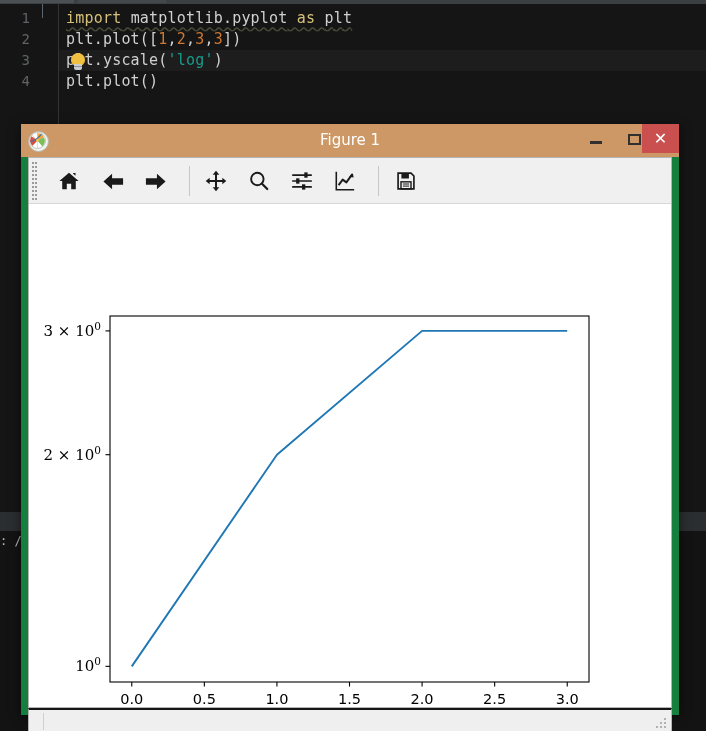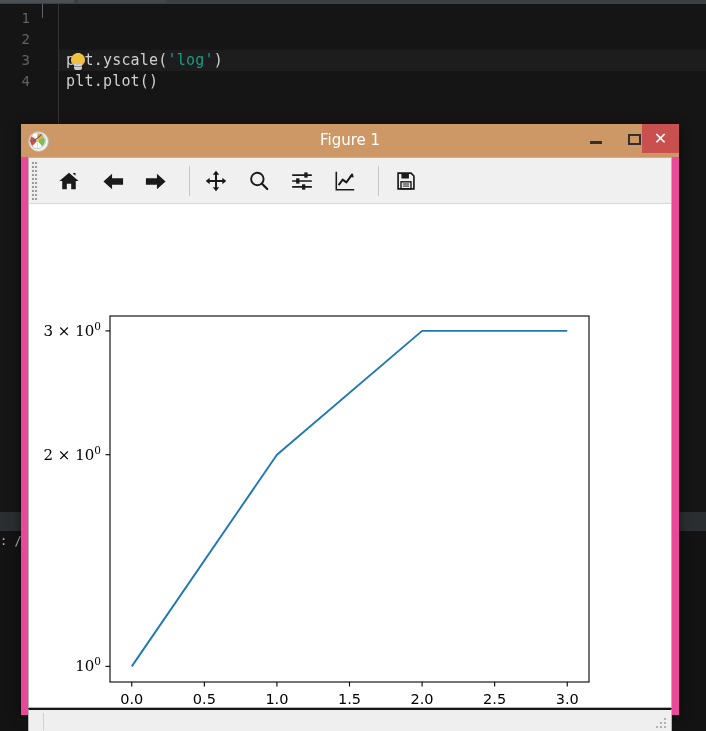--- a/index.html
+++ b/index.html
@@ -156,21 +156,21 @@
     white-space: pre;
   }
 
   
   #figure-window {
     position: absolute;
     left: 21px;
     top: 124px;
     width: 658px;
     height: 591px;
-    background: #ec4899;
+    background: #15803d;
     box-shadow: 0 2px 10px rgba(0,0,0,0.55);
   }
   #titlebar {
     position: absolute;
     left: 0; top: 0;
     width: 658px;
     height: 33px;
     background: #cd9865;
   }
   #win-icon {
@@ -346,20 +346,22 @@
     <div id="active-line-hl" style="top:46px;"></div>
 
     <div id="gutter">
       <div id="gutter-caret"></div>
       <div class="gline" style="top:4px;">1</div>
       <div class="gline" style="top:25px;">2</div>
       <div class="gline" style="top:46px;">3</div>
       <div class="gline" style="top:67px;">4</div>
     </div>
 
+    <div class="cline squiggle" style="top:4px;"><span class="tok-kw">import</span><span class="tok-plain"> </span><span class="tok-plain">matplotlib.pyplot</span><span class="tok-plain"> </span><span class="tok-kw">as</span><span class="tok-plain"> </span><span class="tok-plain">plt</span></div>
+    <div class="cline" style="top:25px;"><span class="tok-plain">plt.plot([</span><span class="tok-num">1</span><span class="tok-plain">,</span><span class="tok-num">2</span><span class="tok-plain">,</span><span class="tok-num">3</span><span class="tok-plain">,</span><span class="tok-num">3</span><span class="tok-plain">])</span></div>
     <div class="cline" style="top:46px;"><span class="tok-plain">plt.yscale(</span><span class="tok-str">'log'</span><span class="tok-plain">)</span></div>
     <div class="cline" style="top:67px;"><span class="tok-plain">plt.plot()</span></div>
 
     <div id="bulb">
       <div class="glass"></div>
       <div class="base"></div>
     </div>
   </div>
 
   <div id="terminal-strip"></div>

